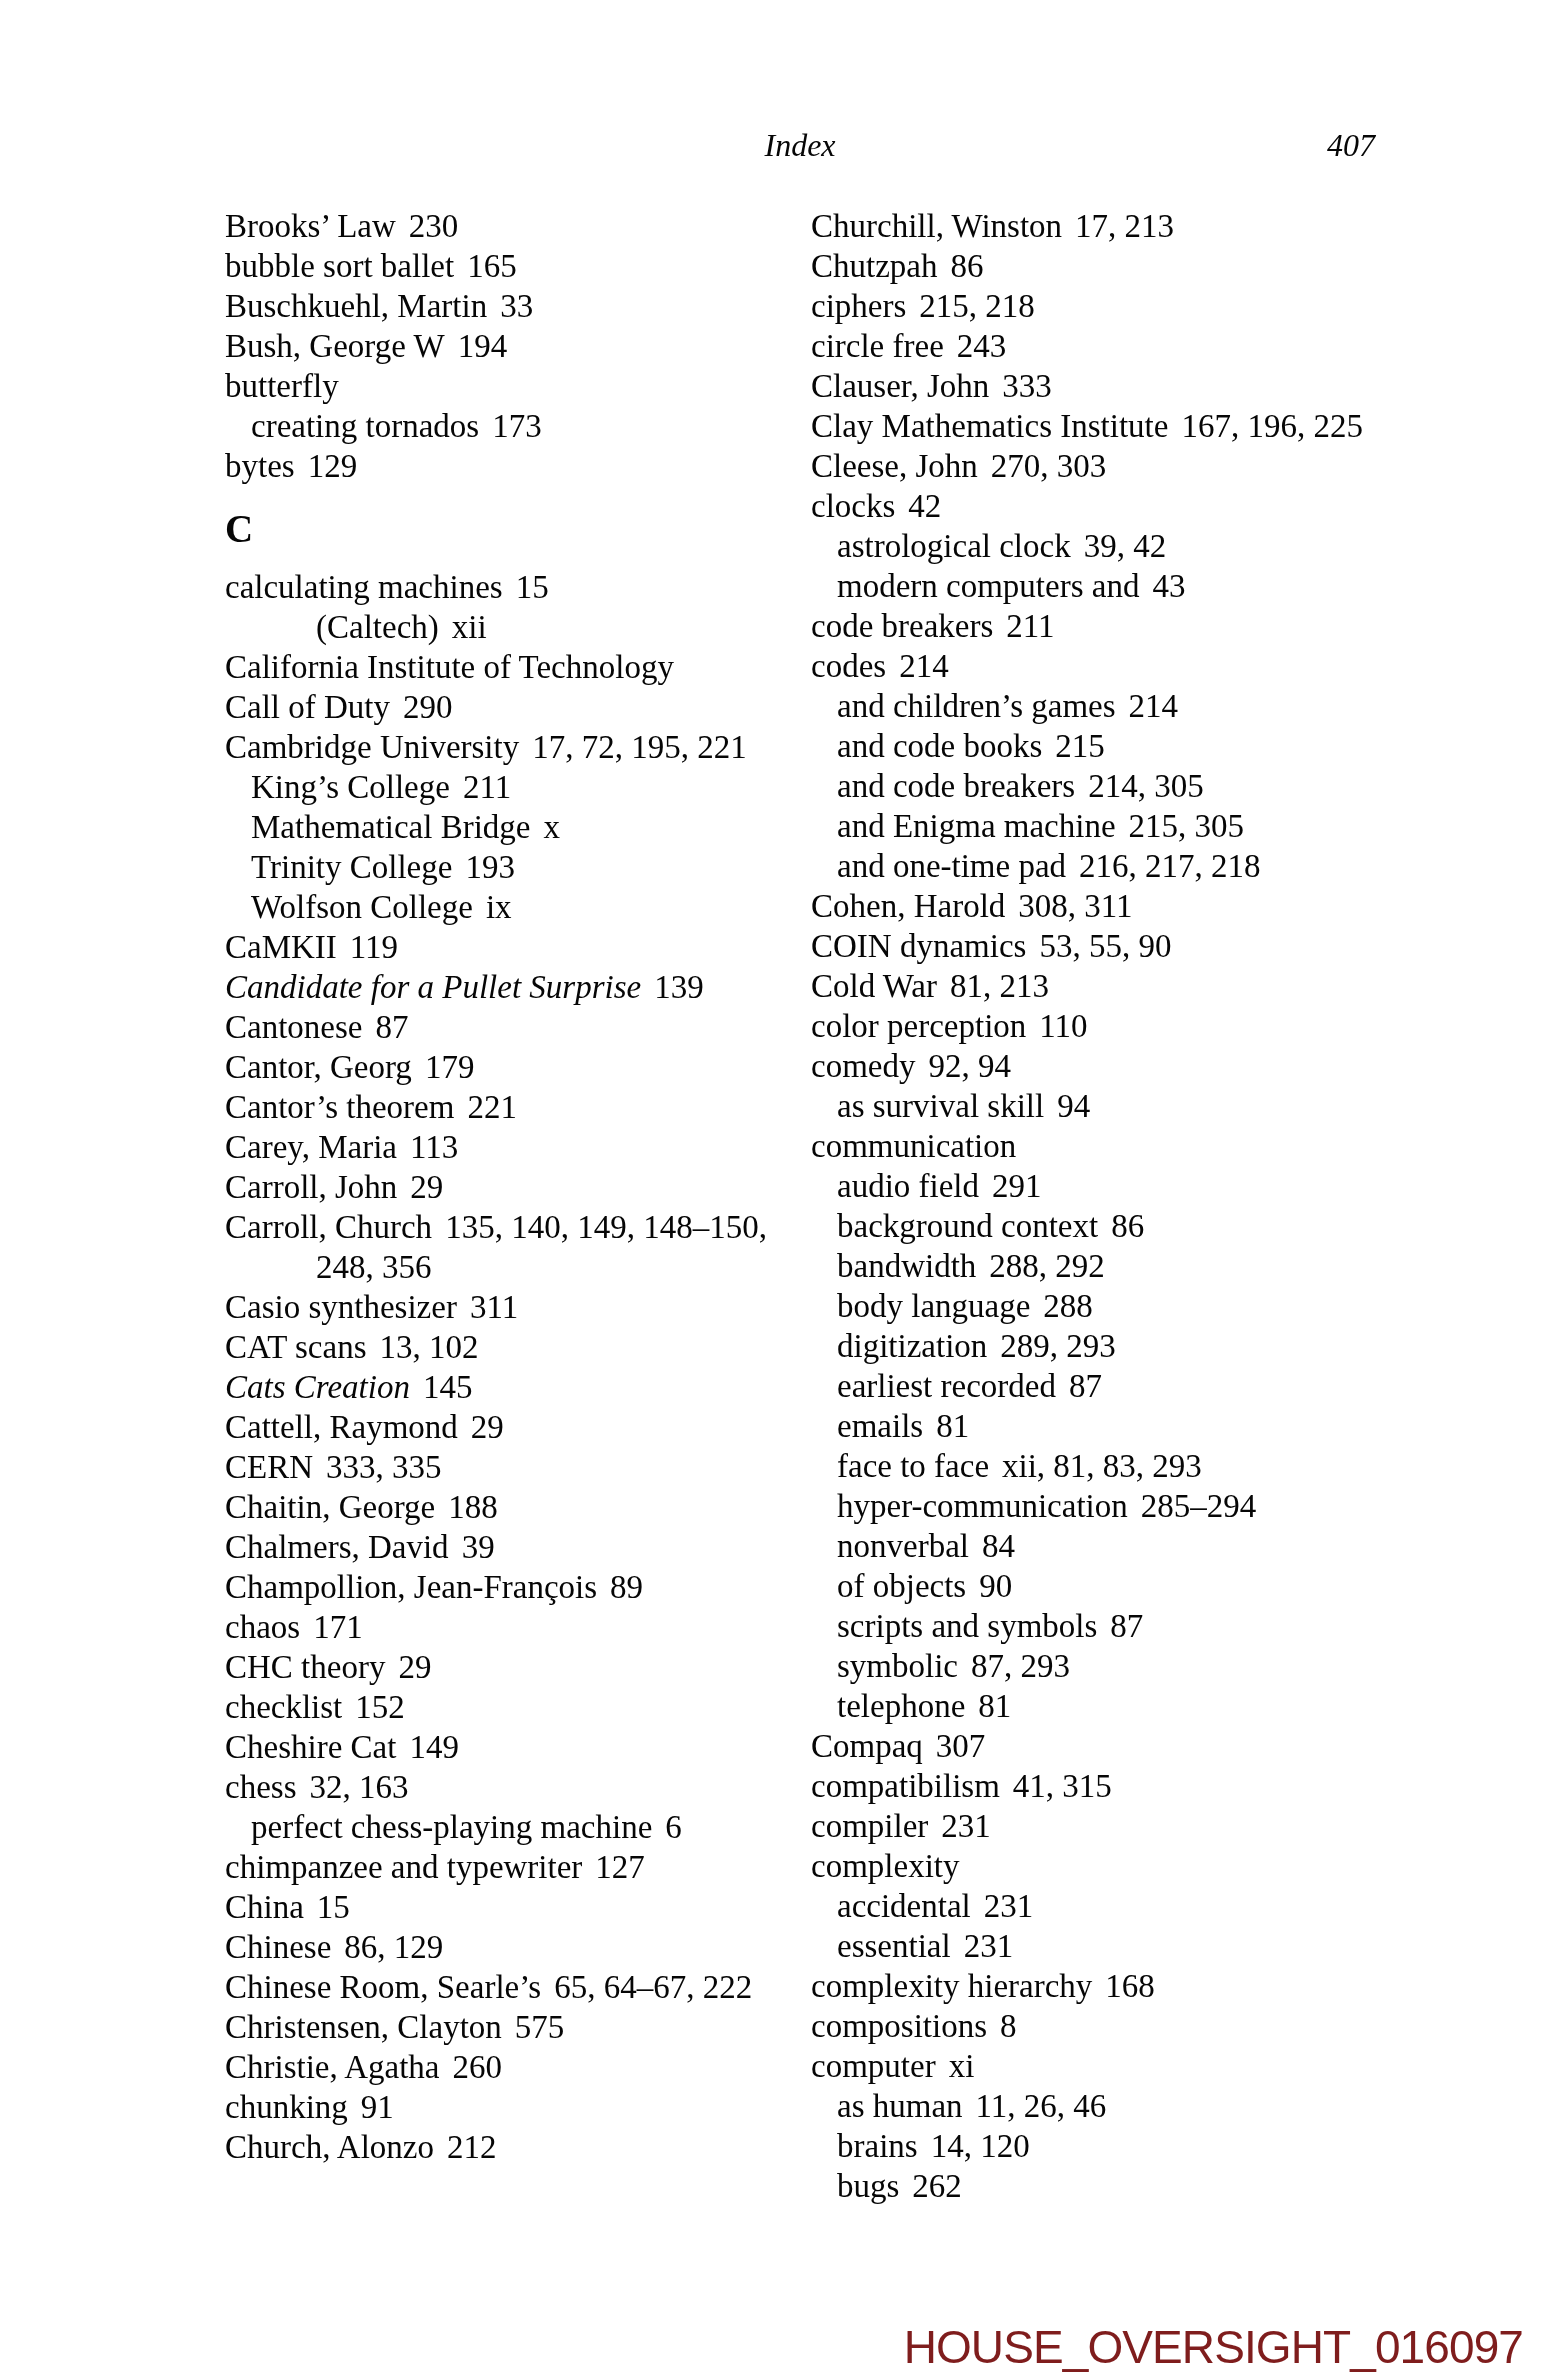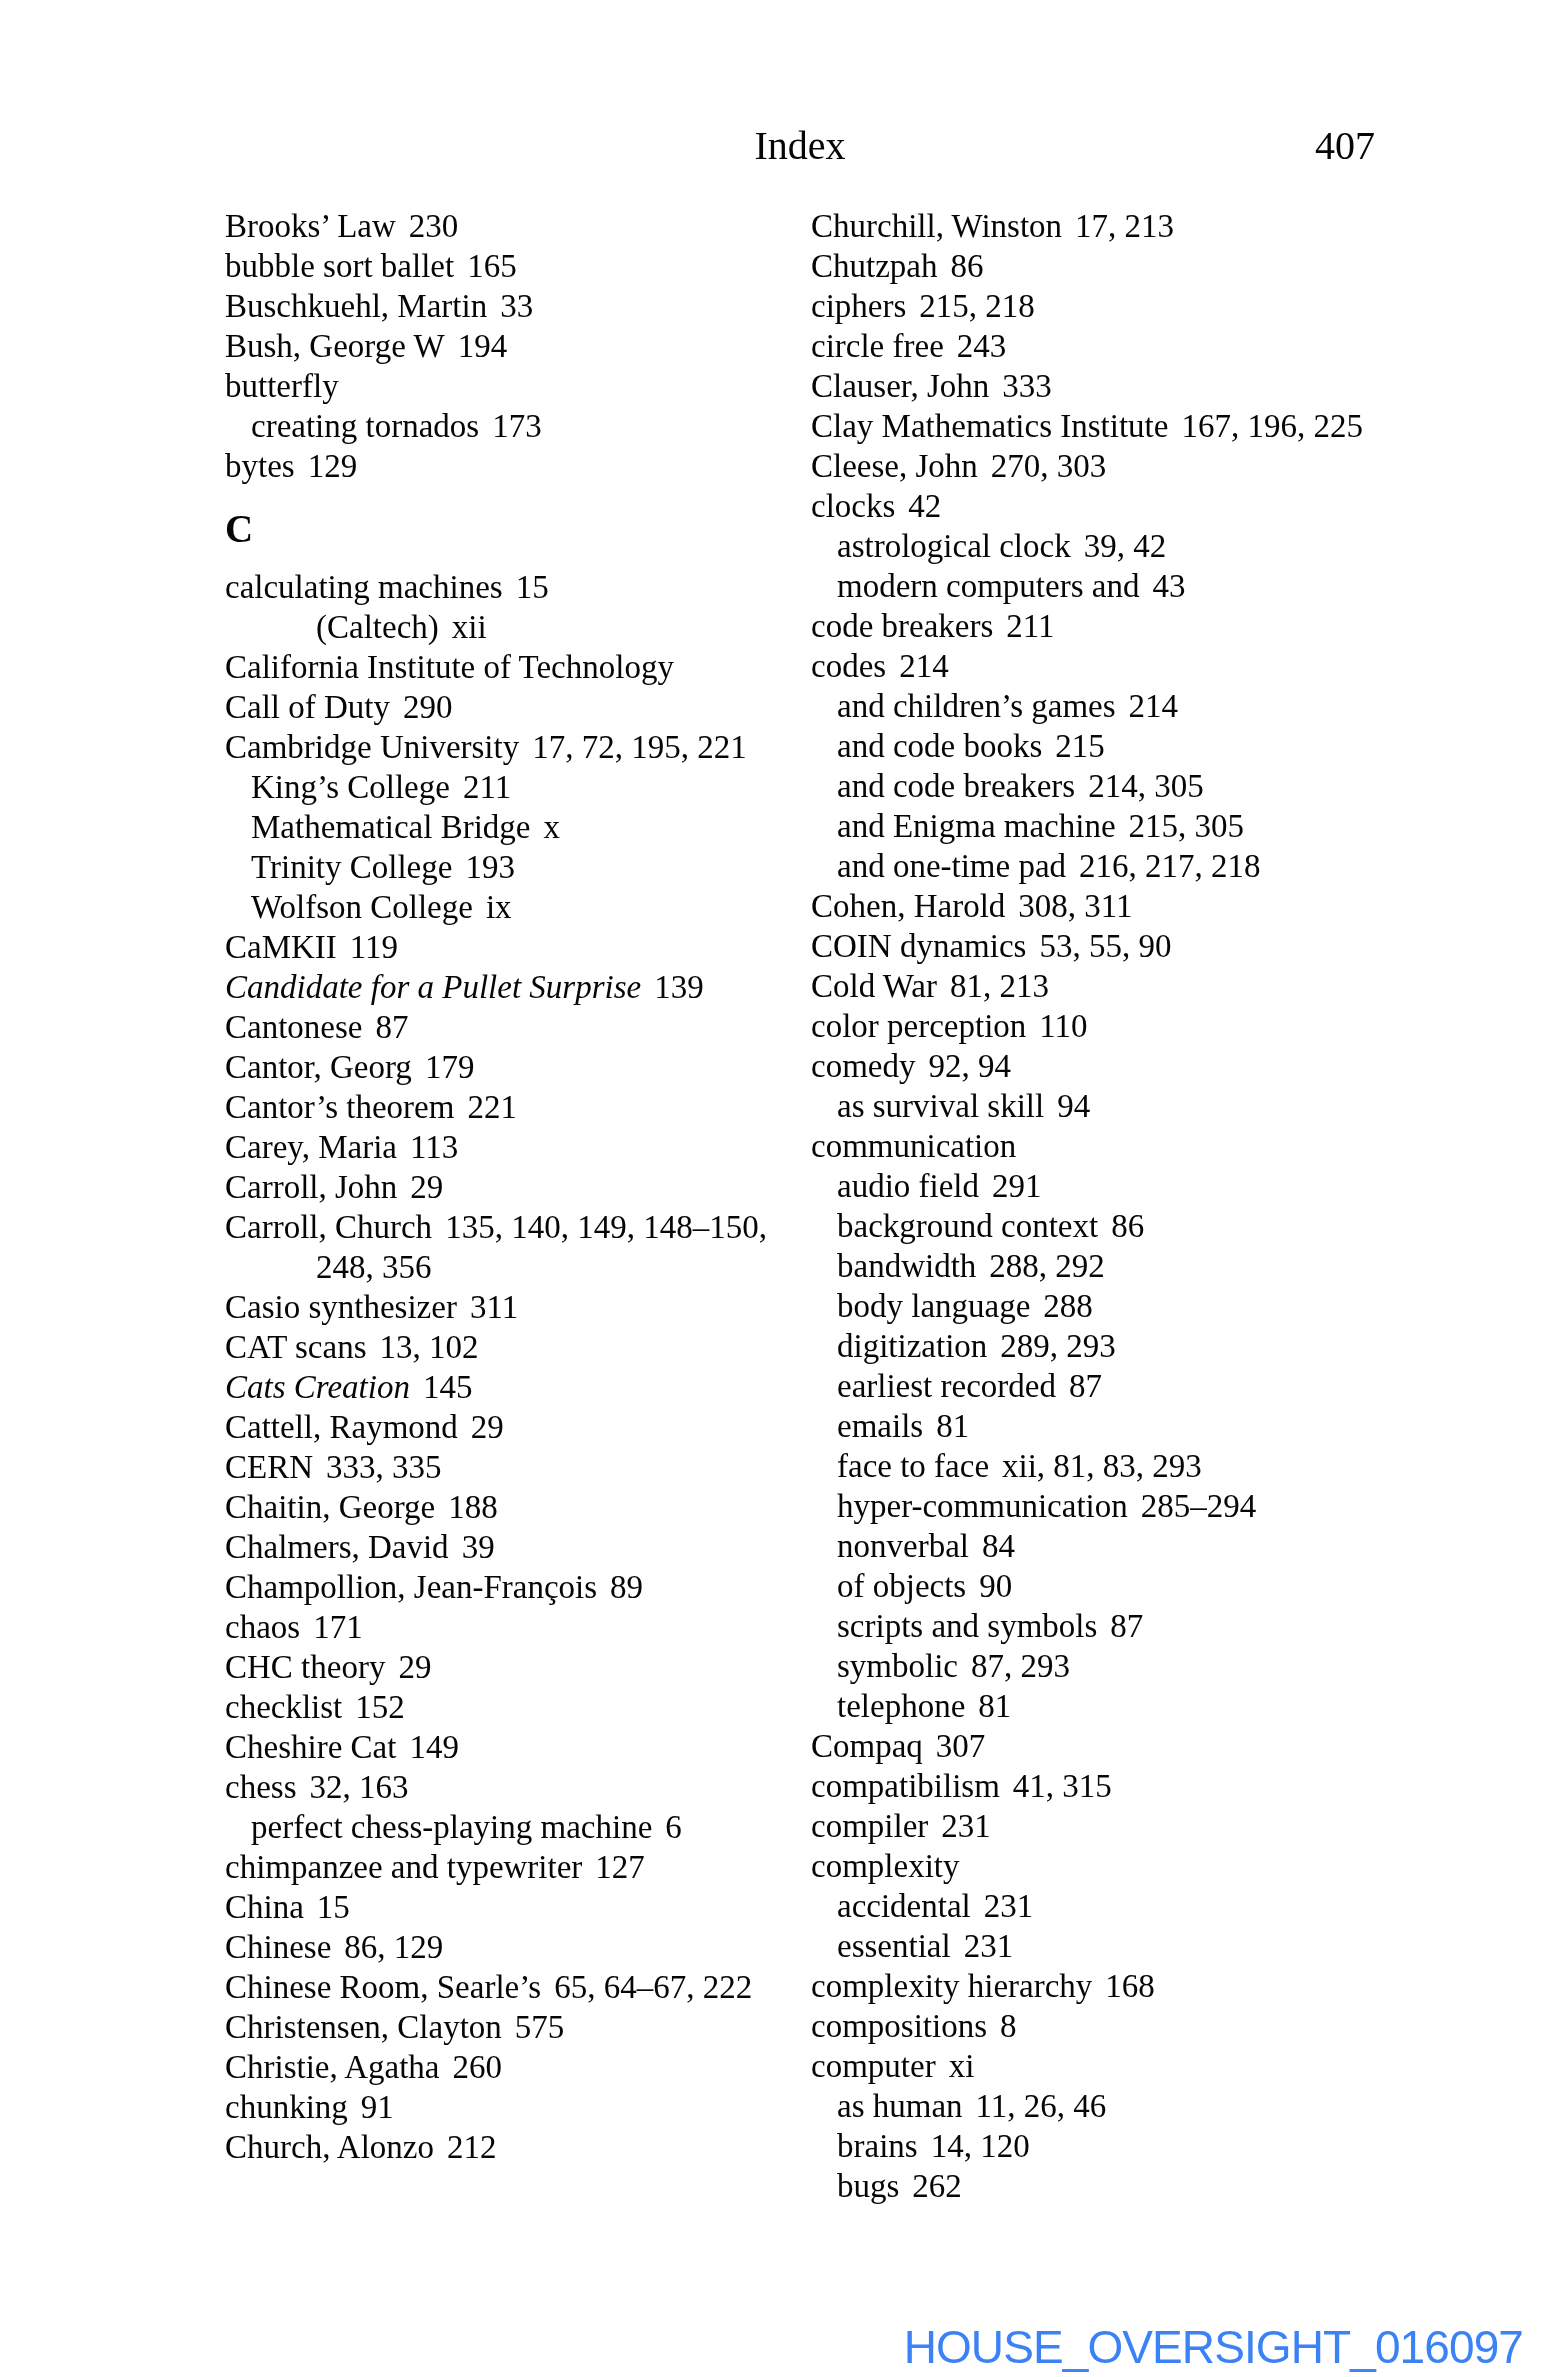--- a/index.html
+++ b/index.html
@@ -11,22 +11,23 @@
     color: #060606;
     font-family: "Liberation Serif", serif;
     overflow: hidden;
   }
   .running-header {
     position: absolute;
     top: 125px;
     left: 225px;
     width: 1150px;
     height: 41px;
-    font-size: 40px;
+    font-size: 32px;
     line-height: 41px;
+    font-style: italic;
   }
   .header-title {
     position: absolute;
     left: 50%;
     transform: translateX(-50%);
     white-space: nowrap;
   }
   .header-pagenum {
     position: absolute;
     right: 0;
@@ -55,21 +56,21 @@
     font-size: 39px;
     font-weight: bold;
   }
   .watermark {
     position: absolute;
     top: 2320px;
     right: 22px;
     font-family: "Liberation Sans", sans-serif;
     font-size: 46px;
     letter-spacing: -0.9px;
-    color: #3b82f6;
+    color: #7f1d1d;
     white-space: nowrap;
   }
 </style>
 </head>
 <body>
 
 <div class="page">
   <div class="running-header">
     <span class="header-title">Index</span>
     <span class="header-pagenum">407</span>

